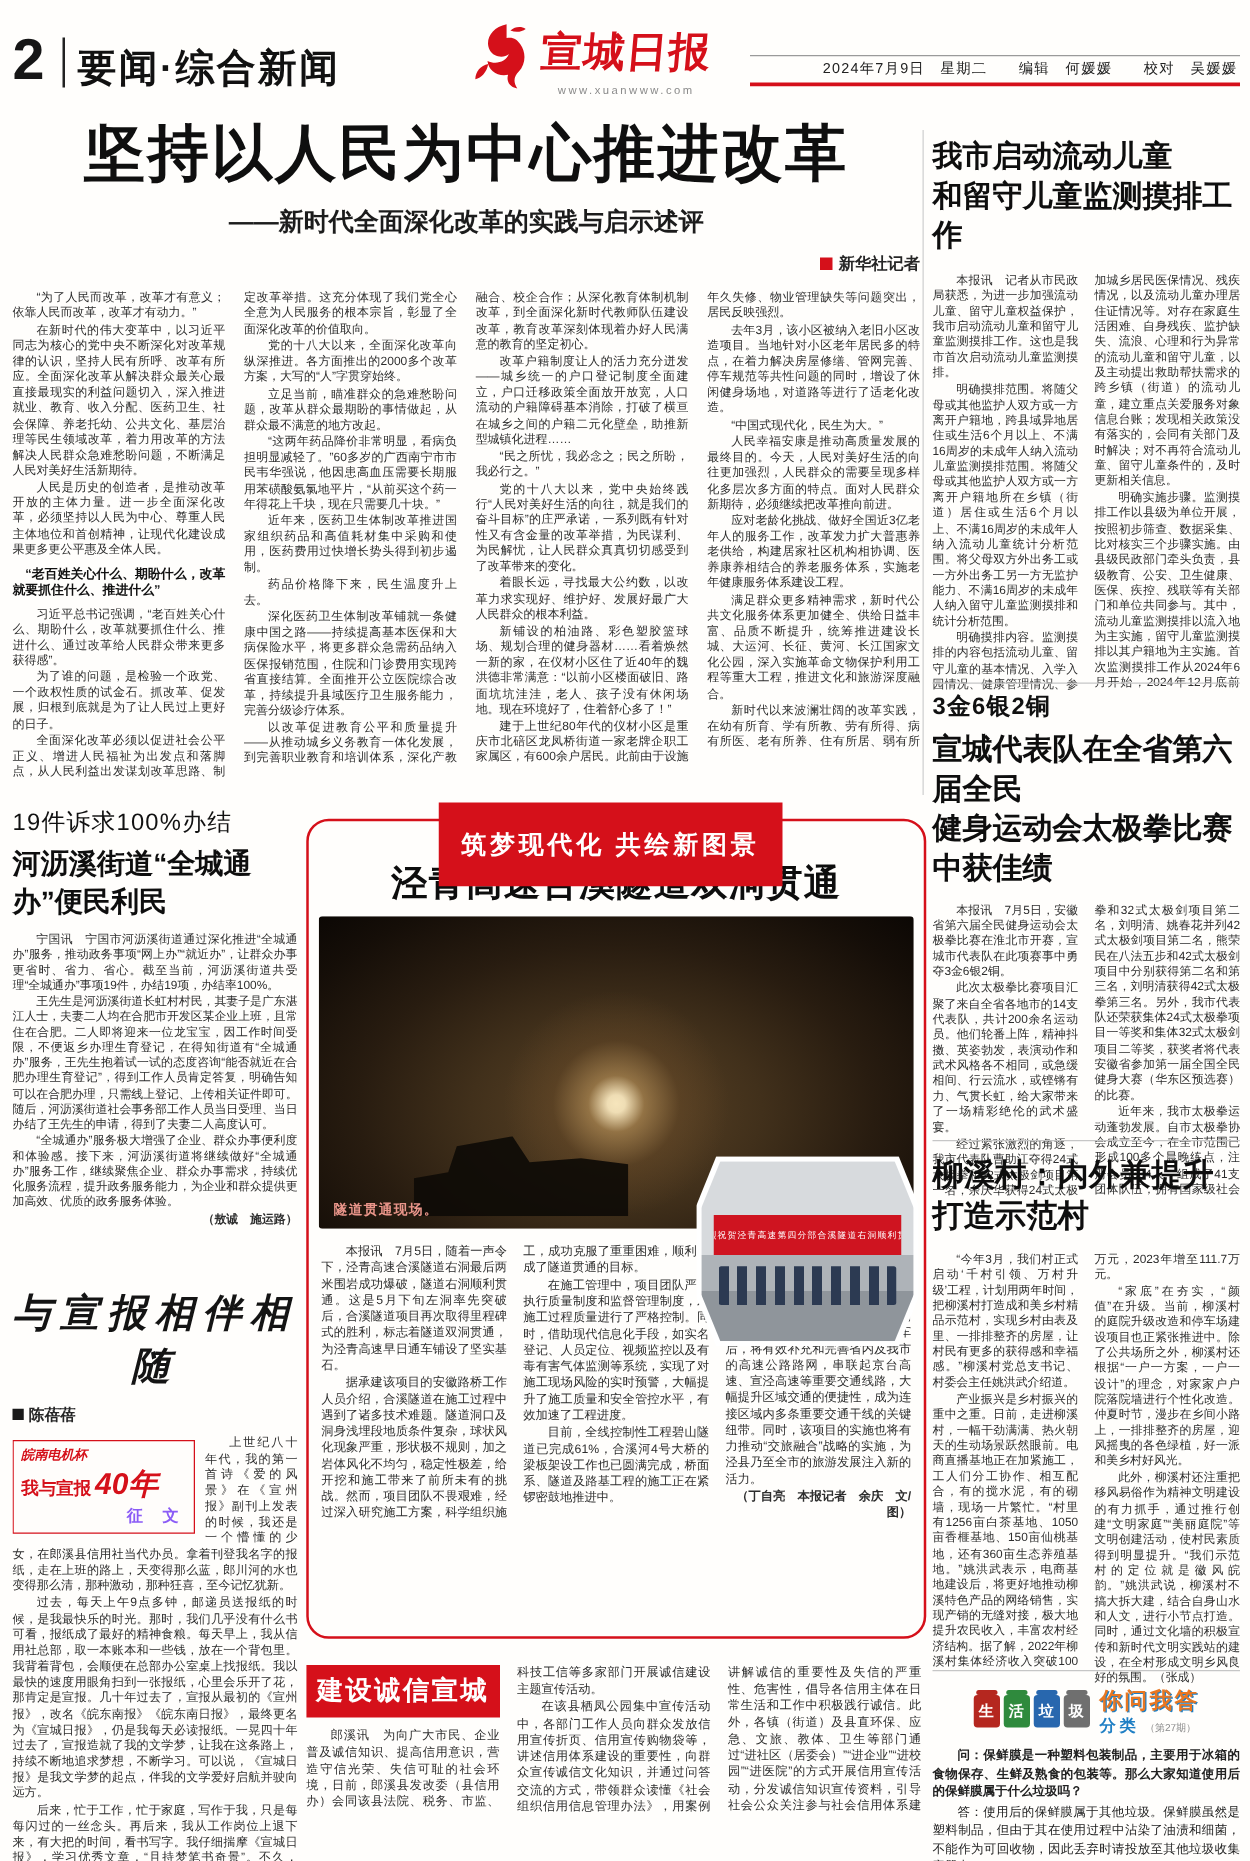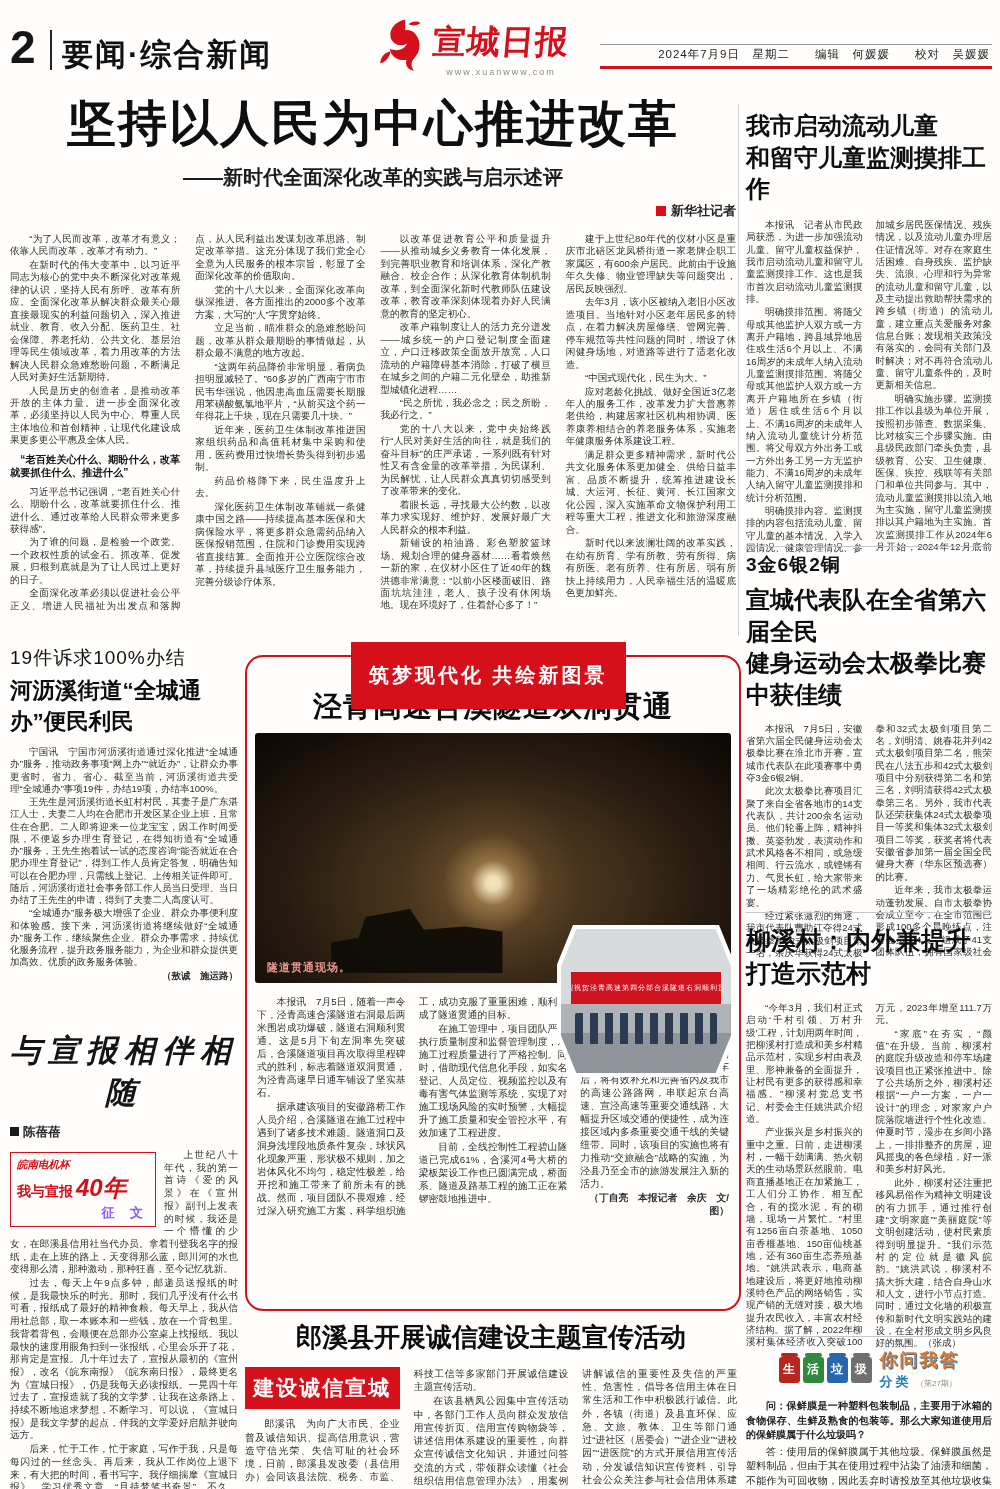--- a/index.html
+++ b/index.html
@@ -147,20 +147,21 @@
         <p>深化医药卫生体制改革铺就一条健康中国之路——持续提高基本医保和大病保险水平，将更多群众急需药品纳入医保报销范围，住院和门诊费用实现跨省直接结算。全面推开公立医院综合改革，持续提升县域医疗卫生服务能力，完善分级诊疗体系。</p>
         <p>以改革促进教育公平和质量提升——从推动城乡义务教育一体化发展，到完善职业教育和培训体系，深化产教融合、校企合作；从深化教育体制机制改革，到全面深化新时代教师队伍建设改革，教育改革深刻体现着办好人民满意的教育的坚定初心。</p>
         <p>改革户籍制度让人的活力充分迸发——城乡统一的户口登记制度全面建立，户口迁移政策全面放开放宽，人口流动的户籍障碍基本消除，打破了横亘在城乡之间的户籍二元化壁垒，助推新型城镇化进程……</p>
         <p>“民之所忧，我必念之；民之所盼，我必行之。”</p>
         <p>党的十八大以来，党中央始终践行“人民对美好生活的向往，就是我们的奋斗目标”的庄严承诺，一系列既有针对性又有含金量的改革举措，为民谋利、为民解忧，让人民群众真真切切感受到了改革带来的变化。</p>
         <p>着眼长远，寻找最大公约数，以改革力求实现好、维护好、发展好最广大人民群众的根本利益。</p>
         <p>新铺设的柏油路、彩色塑胶篮球场、规划合理的健身器材……看着焕然一新的家，在仪材小区住了近40年的魏洪德非常满意：“以前小区楼面破旧、路面坑坑洼洼，老人、孩子没有休闲场地。现在环境好了，住着舒心多了！”</p>
         <p>建于上世纪80年代的仪材小区是重庆市北碚区龙凤桥街道一家老牌企职工家属区，有600余户居民。此前由于设施年久失修、物业管理缺失等问题突出，居民反映强烈。</p>
         <p>去年3月，该小区被纳入老旧小区改造项目。当地针对小区老年居民多的特点，在着力解决房屋修缮、管网完善、停车规范等共性问题的同时，增设了休闲健身场地，对道路等进行了适老化改造。</p>
         <p>“中国式现代化，民生为大。”</p>
+        <p>人民幸福安康是推动高质量发展的最终目的。今天，人民对美好生活的向往更加强烈，人民群众的需要呈现多样化多层次多方面的特点。面对人民群众新期待，必须继续把改革推向前进。</p>
         <p>应对老龄化挑战、做好全国近3亿老年人的服务工作，改革发力扩大普惠养老供给，构建居家社区机构相协调、医养康养相结合的养老服务体系，实施老年健康服务体系建设工程。</p>
         <p>满足群众更多精神需求，新时代公共文化服务体系更加健全、供给日益丰富、品质不断提升，统筹推进建设长城、大运河、长征、黄河、长江国家文化公园，深入实施革命文物保护利用工程等重大工程，推进文化和旅游深度融合。</p>
         <p>新时代以来波澜壮阔的改革实践，在幼有所育、学有所教、劳有所得、病有所医、老有所养、住有所居、弱有所扶上持续用力，人民幸福生活的温暖底色更加鲜亮。</p>
       </div>
   </div>
   <div class="vrule"></div>
 
   <div id="side">
 
     <div class="abs" style="left:0;top:10px;width:246px;">
@@ -184,21 +185,21 @@
           <p>此次太极拳比赛项目汇聚了来自全省各地市的14支代表队，共计200余名运动员。他们轮番上阵，精神抖擞、英姿勃发，表演动作和武术风格各不相同，或急缓相间、行云流水，或铿锵有力、气贯长虹，给大家带来了一场精彩绝伦的武术盛宴。</p>
           <p>经过紧张激烈的角逐，我市代表队曹助江夺得24式太极拳和32式太极剑项目第一名，余庆华获得24式太极拳和32式太极剑项目第二名，刘明清、姚春花并列42式太极剑项目第二名，熊荣民在八法五步和42式太极剑项目中分别获得第二名和第三名，刘明清获得42式太极拳第三名。另外，我市代表队还荣获集体24式太极拳项目一等奖和集体32式太极剑项目二等奖，获奖者将代表安徽省参加第一届全国全民健身大赛（华东区预选赛）的比赛。</p>
           <p>近年来，我市太极拳运动蓬勃发展。自市太极拳协会成立至今，在全市范围已形成100多个晨晚练点，注册会员504人，组成了41支团体队伍，拥有国家级社会体育指导员11人、一级体育社会指导员32人、一级裁判员28人、省级教练员12人。</p>
         </div>
     </div>
     <div class="hrule" style="top:812px;"></div>
 
     <div class="abs" style="left:0;top:824px;width:246px;">
       <div class="sb-title" style="font-size:25px;">柳溪村：内外兼提升 打造示范村</div>
       <div class="sb-body" style="margin-top:12px;height:356px;">
-          <p>“今年3月，我们村正式启动‘千村引领、万村升级’工程，计划用两年时间，把柳溪村打造成和美乡村精品示范村，实现乡村由表及里、形神兼备的全面提升，让村民有更多的获得感和幸福感。”柳溪村党总支书记、村委会主任姚洪武介绍道。</p>
+          <p>“今年3月，我们村正式启动‘千村引领、万村升级’工程，计划用两年时间，把柳溪村打造成和美乡村精品示范村，实现乡村由表及里、一排排整齐的房屋，让村民有更多的获得感和幸福感。”柳溪村党总支书记、村委会主任姚洪武介绍道。</p>
           <p>产业振兴是乡村振兴的重中之重。日前，走进柳溪村，一幅干劲满满、热火朝天的生动场景跃然眼前。电商直播基地正在加紧施工，工人们分工协作、相互配合，有的搅水泥，有的砌墙，现场一片繁忙。“村里有1256亩白茶基地、1050亩香榧基地、150亩仙桃基地，还有360亩生态养殖基地。”姚洪武表示，电商基地建设后，将更好地推动柳溪特色产品的网络销售，实现产销的无缝对接，极大地提升农民收入，丰富农村经济结构。据了解，2022年柳溪村集体经济收入突破100万元，2023年增至111.7万元。</p>
           <p>“家底”在夯实，“颜值”在升级。当前，柳溪村的庭院升级改造和停车场建设项目也正紧张推进中。除了公共场所之外，柳溪村还根据“一户一方案，一户一设计”的理念，对家家户户院落院墙进行个性化改造。仲夏时节，漫步在乡间小路上，一排排整齐的房屋，迎风摇曳的各色绿植，好一派和美乡村好风光。</p>
           <p>此外，柳溪村还注重把移风易俗作为精神文明建设的有力抓手，通过推行创建“文明家庭”“美丽庭院”等文明创建活动，使村民素质得到明显提升。“我们示范村的定位就是徽风皖韵。”姚洪武说，柳溪村不搞大拆大建，结合自身山水和人文，进行小节点打造。同时，通过文化墙的积极宣传和新时代文明实践站的建设，在全村形成文明乡风良好的氛围。（张成）</p>
         </div>
     </div>
     <div class="hrule" style="top:1236px;"></div>
 
     <div class="abs" style="left:0;top:1248px;width:246px;">
       <div class="qa-head">
         <span class="bins">
@@ -272,21 +273,20 @@
         <p>本报讯　7月5日，随着一声令下，泾青高速合溪隧道右洞最后两米围岩成功爆破，隧道右洞顺利贯通。这是5月下旬左洞率先突破后，合溪隧道项目再次取得里程碑式的胜利，标志着隧道双洞贯通，为泾青高速早日通车铺设了坚实基石。</p>
         <p>据承建该项目的安徽路桥工作人员介绍，合溪隧道在施工过程中遇到了诸多技术难题。隧道洞口及洞身浅埋段地质条件复杂，球状风化现象严重，形状极不规则，加之岩体风化不均匀，稳定性极差，给开挖和施工带来了前所未有的挑战。然而，项目团队不畏艰难，经过深入研究施工方案，科学组织施工，成功克服了重重困难，顺利完成了隧道贯通的目标。</p>
         <p>在施工管理中，项目团队严格执行质量制度和监督管理制度，对施工过程质量进行了严格控制。同时，借助现代信息化手段，如实名登记、人员定位、视频监控以及有毒有害气体监测等系统，实现了对施工现场风险的实时预警，大幅提升了施工质量和安全管控水平，有效加速了工程进度。</p>
         <p>目前，全线控制性工程碧山隧道已完成61%，合溪河4号大桥的梁板架设工作也已圆满完成，桥面系、隧道及路基工程的施工正在紧锣密鼓地推进中。</p>
         <p>据悉，泾青高速项目起点位于芜黄高速与在建宣泾高速交叉处，进入青阳县后终于G3京台高速，路线全长约39.24km，是“十四五”期间全省高速公路“五纵十横”高速公路网之一。该项目建成通车后，将有效补充和完善省内及我市的高速公路路网，串联起京台高速、宣泾高速等重要交通线路，大幅提升区域交通的便捷性，成为连接区域内多条重要交通干线的关键纽带。同时，该项目的实施也将有力推动“交旅融合”战略的实施，为泾县乃至全市的旅游发展注入新的活力。</p>
         <p class="sign">（丁自亮　本报记者　余庆　文/图）</p>
       </div>
   </div>
 
   <div id="integ">
-    <div class="in-title">郎溪县开展诚信建设主题宣传活动</div>
     <div class="in-body">
       <div class="badge">建设诚信宣城</div>
     <p>郎溪讯　为向广大市民、企业普及诚信知识、提高信用意识，营造守信光荣、失信可耻的社会环境，日前，郎溪县发改委（县信用办）会同该县法院、税务、市监、科技工信等多家部门开展诚信建设主题宣传活动。</p>
         <p>在该县栖凤公园集中宣传活动中，各部门工作人员向群众发放信用宣传折页、信用宣传购物袋等，讲述信用体系建设的重要性，向群众宣传诚信文化知识，并通过问答交流的方式，带领群众读懂《社会组织信用信息管理办法》，用案例讲解诚信的重要性及失信的严重性、危害性，倡导各信用主体在日常生活和工作中积极践行诚信。此外，各镇（街道）及县直环保、应急、文旅、教体、卫生等部门通过“进社区（居委会）”“进企业”“进校园”“进医院”的方式开展信用宣传活动，分发诚信知识宣传资料，引导社会公众关注参与社会信用体系建设，扎实推进全县信用各项工作顺利开展。</p>
       </div>
   </div>
 
 </div>
 
 </body></html>

